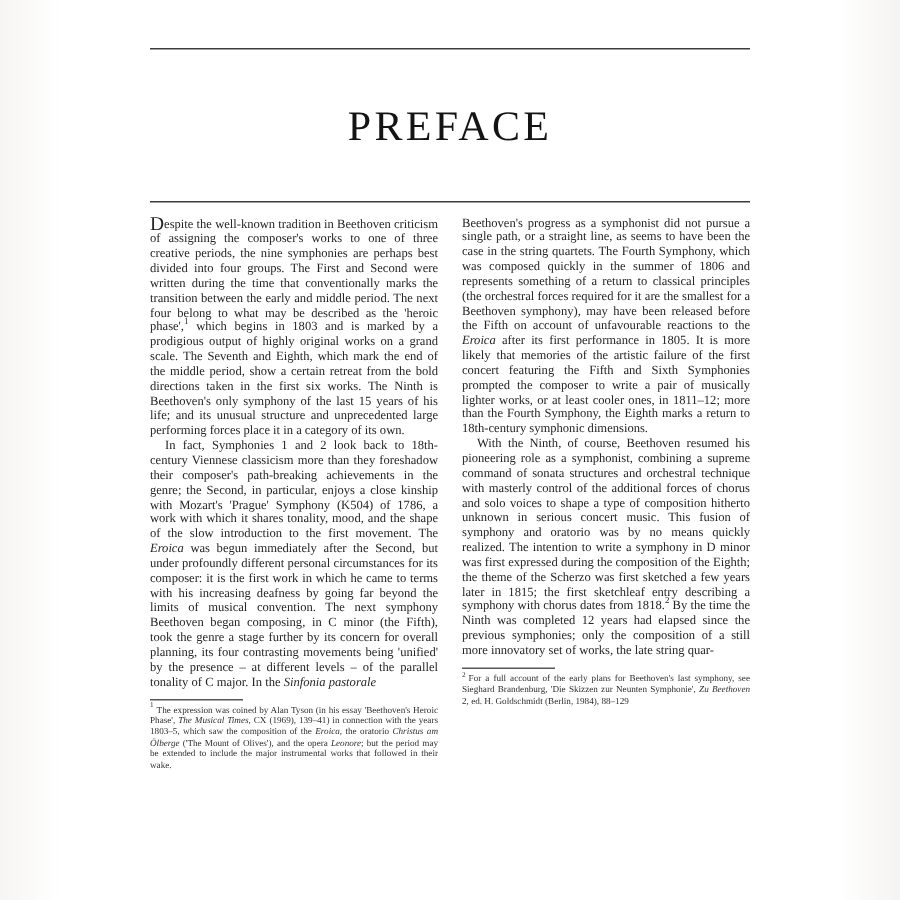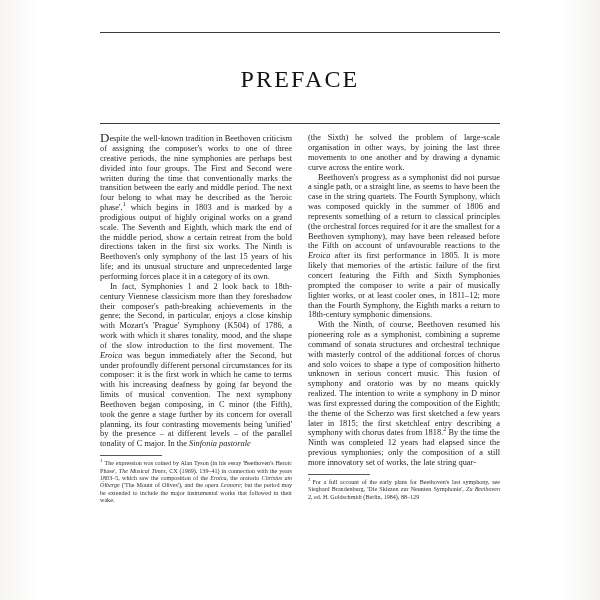--- a/index.html
+++ b/index.html
@@ -43,21 +43,21 @@
   .rule {
     height: 0;
     border-top: 1.6px solid #3a3a3a;
     width: 100%;
   }
   .rule.top { border-top-width: 1.7px; }
   .rule.bottom { border-top-width: 1.7px; }
 
   .title {
     text-align: center;
-    font-size: 24px;
+    font-size: 28px;
     letter-spacing: 2.2px;
     padding: 17px 0 14px 0;
     color: #111;
     font-weight: normal;
     font-family: "Liberation Serif", "DejaVu Serif", serif;
   }
 
   .columns {
     display: flex;
     margin-top: 9px;
@@ -145,21 +145,20 @@
           <p><span>In fact, Symphonies 1 and 2 look back to 18th-century Viennese classicism more than they foreshadow their composer's path-breaking achievements in the genre; the Second, in particular, enjoys a close kinship with Mozart's 'Prague' Symphony (K504) of 1786, a work with which it shares tonality, mood, and the shape of the slow introduction to the first movement. The </span><i>Eroica</i><span> was begun immediately after the Second, but under profoundly different personal circumstances for its composer: it is the first work in which he came to terms with his increasing deafness by going far beyond the limits of musical convention. The next symphony Beethoven began composing, in C minor (the Fifth), took the genre a stage further by its concern for overall planning, its four contrasting movements being 'unified' by the presence – at different levels – of the parallel tonality of C major. In the </span><i>Sinfonia pastorale</i><span></span></p>
         </div>
 
         <div class="footnote-sep"></div>
 
         <div class="footnote"><span class="fn-marker">1</span><span>The expression was coined by Alan Tyson (in his essay 'Beethoven's Heroic Phase', </span><i>The Musical Times</i><span>, CX (1969), 139–41) in connection with the years 1803–5, which saw the composition of the </span><i>Eroica</i><span>, the oratorio </span><i>Christus am Ölberge</i><span> ('The Mount of Olives'), and the opera </span><i>Leonore</i><span>; but the period may be extended to include the major instrumental works that followed in their wake.</span></div>
       </div>
 
       <div class="col col-right">
         <div class="body-text">
-          <p>(the Sixth) he solved the problem of large-scale organisation in other ways, by joining the last three movements to one another and by drawing a dynamic curve across the entire work.</p>
 
           <p><span>Beethoven's progress as a symphonist did not pursue a single path, or a straight line, as seems to have been the case in the string quartets. The Fourth Symphony, which was composed quickly in the summer of 1806 and represents something of a return to classical principles (the orchestral forces required for it are the smallest for a Beethoven symphony), may have been released before the Fifth on account of unfavourable reactions to the </span><i>Eroica</i><span> after its first performance in 1805. It is more likely that memories of the artistic failure of the first concert featuring the Fifth and Sixth Symphonies prompted the composer to write a pair of musically lighter works, or at least cooler ones, in 1811–12; more than the Fourth Symphony, the Eighth marks a return to 18th-century symphonic dimensions.</span></p>
 
           <p><span>With the Ninth, of course, Beethoven resumed his pioneering role as a symphonist, combining a supreme command of sonata structures and orchestral technique with masterly control of the additional forces of chorus and solo voices to shape a type of composition hitherto unknown in serious concert music. This fusion of symphony and oratorio was by no means quickly realized. The intention to write a symphony in D minor was first expressed during the composition of the Eighth; the theme of the Scherzo was first sketched a few years later in 1815; the first sketchleaf entry describing a symphony with chorus dates from 1818.</span><sup>2</sup><span> By the time the Ninth was completed 12 years had elapsed since the previous symphonies; only the composition of a still more innovatory set of works, the late string quar-</span></p>
         </div>
 
         <div class="footnote-sep"></div>
 
         <div class="footnote"><span class="fn-marker">2</span><span>For a full account of the early plans for Beethoven's last symphony, see Sieghard Brandenburg, 'Die Skizzen zur Neunten Symphonie', </span><i>Zu Beethoven</i><span> 2, ed. H. Goldschmidt (Berlin, 1984), 88–129</span></div>
       </div>

